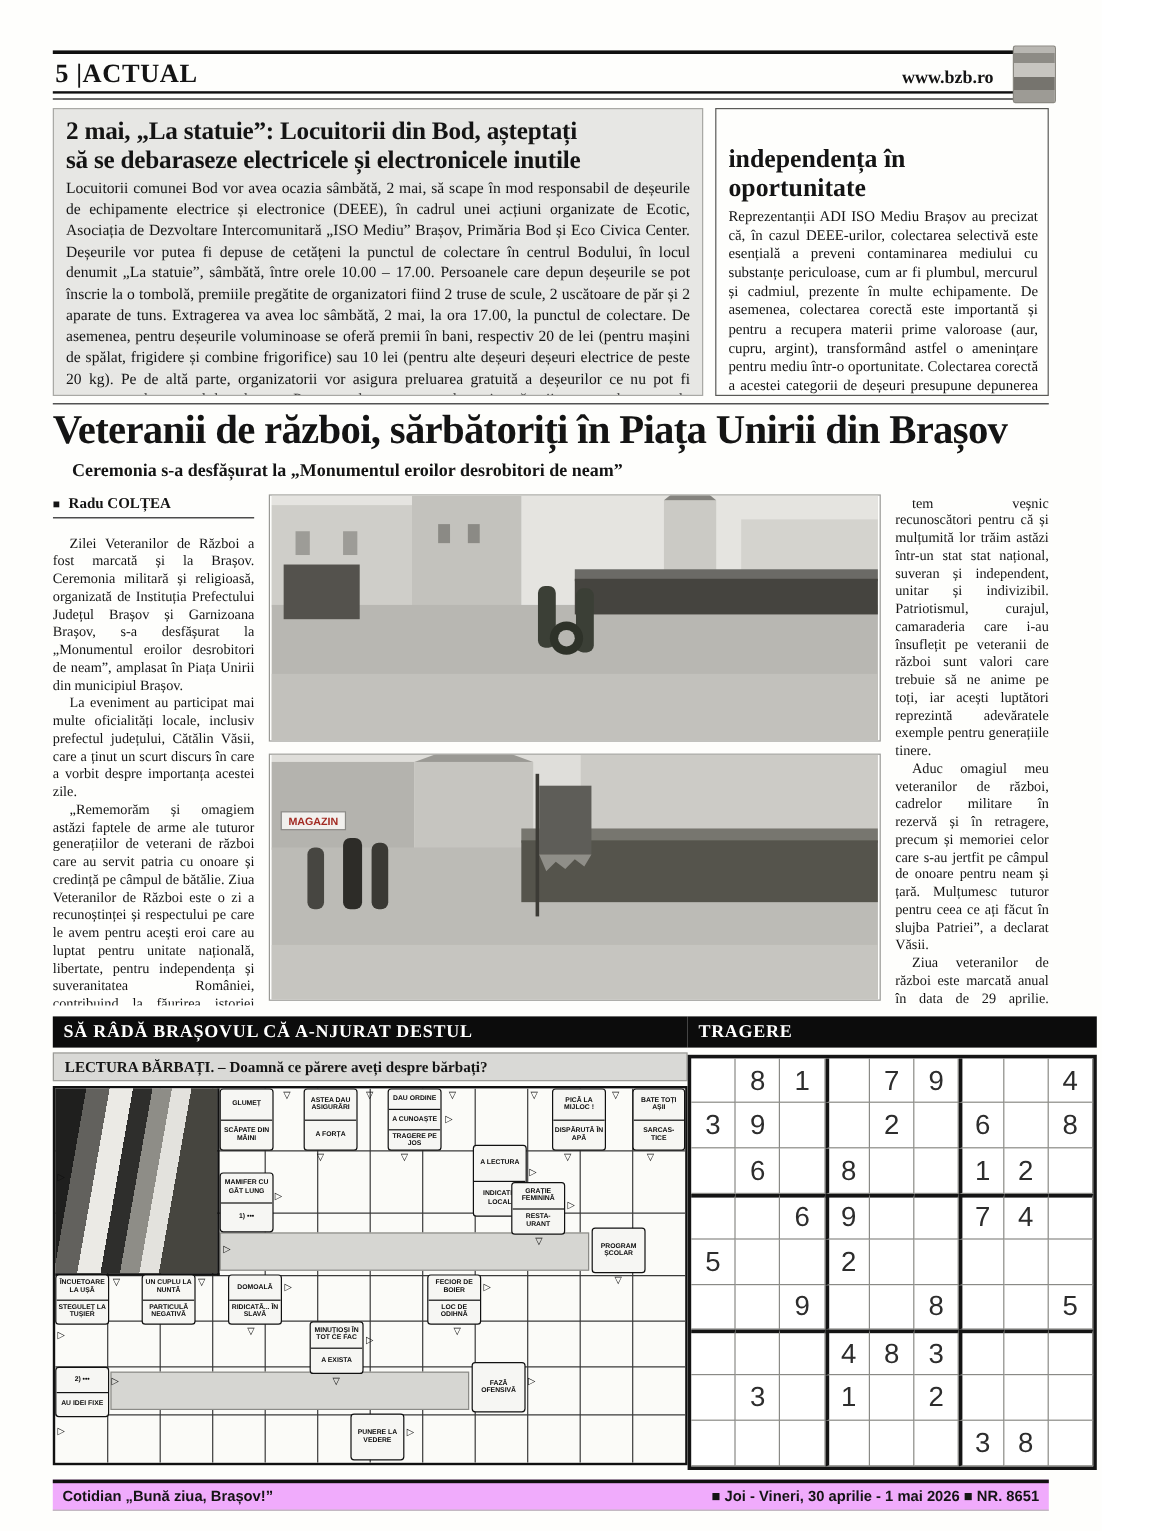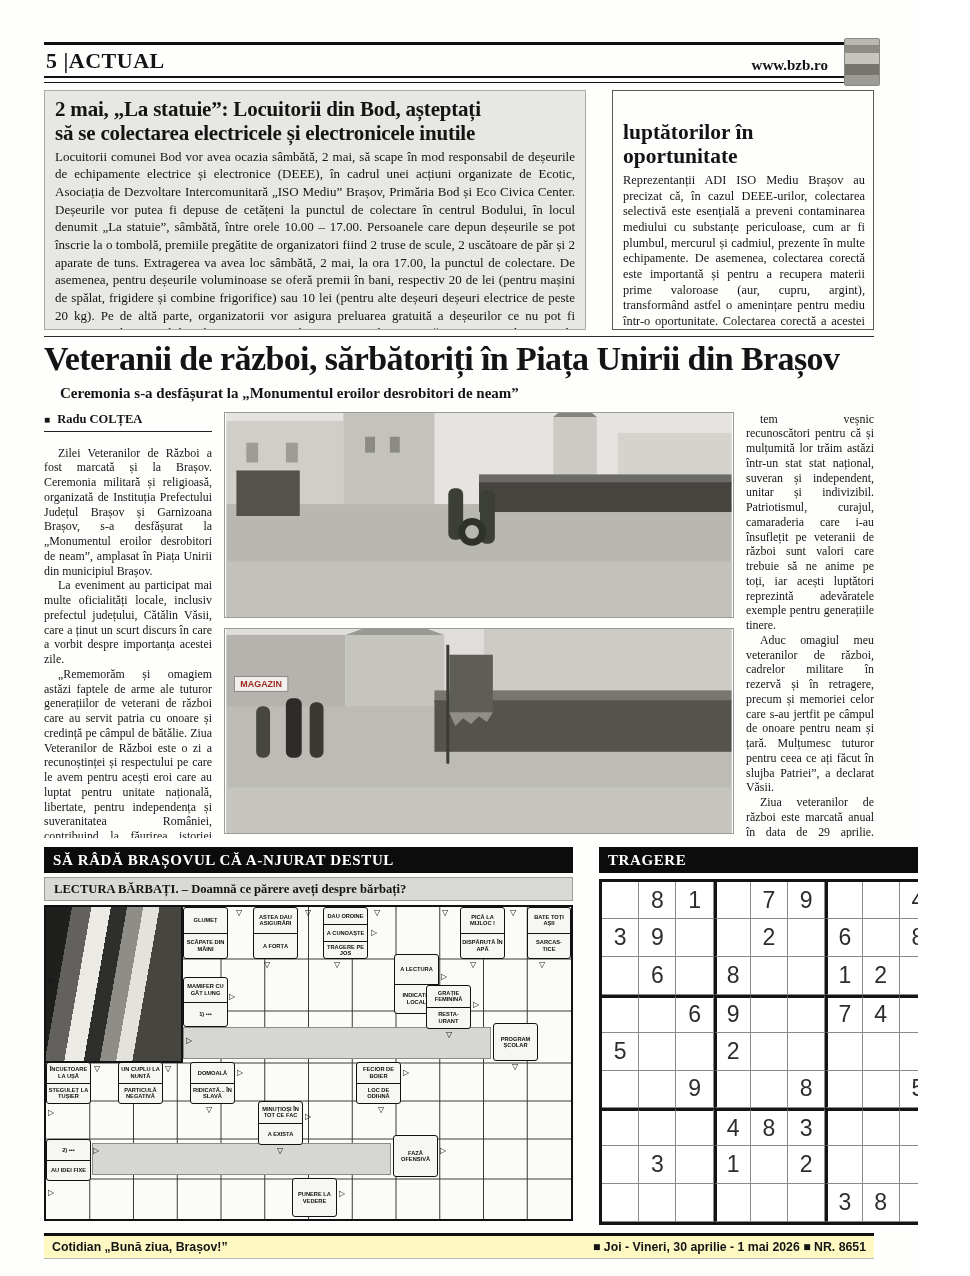--- a/index.html
+++ b/index.html
@@ -11,21 +11,21 @@
   .masthead{border-top:3px solid #101010;display:flex;justify-content:space-between;
             align-items:flex-end;padding:3px 2px 2px;}
   .page-label{font-size:22px;font-weight:bold;letter-spacing:.5px;}
   .site-url{font-size:15px;font-weight:bold;margin-right:44px;}
   .double-rule{height:4px;border-top:2px solid #101010;border-bottom:1px solid #101010;}
   .logo{position:absolute;right:-6px;top:38px;width:34px;height:46px;z-index:5;
         background:linear-gradient(180deg,#b9b7b2 0 12%,#8d8b85 12% 30%,#c7c5c0 30% 55%,#76746e 55% 78%,#9d9b95 78% 100%);
         border:1px solid #8a8881;border-radius:2px;}
 
   
-  .top-articles{display:flex;gap:26px;margin-top:7px;height:240px;}
+  .top-articles{display:flex;gap:10px;margin-top:7px;height:240px;}
   .box-bod{width:520px;background:#e7e7e4;border:1px solid #a9a9a5;padding:4px 10px 4px 10px;overflow:hidden;}
   .box-bod h2{margin:2px 0 2px;font-size:21px;line-height:1.16;letter-spacing:-.2px;}
   .box-bod p{margin:2px 0 0;font-size:13px;line-height:1.36;text-align:justify;}
   .box-mediu{flex:1;border:1px solid #5a5a57;padding:2px 8px 2px 10px;overflow:hidden;}
   .box-mediu h2{margin:2px 0 4px;font-size:21.5px;line-height:1.15;}
   .box-mediu p{margin:0;font-size:12.4px;line-height:1.26;text-align:justify;}
 
   .rule-thin{border-top:1px solid #2a2a2a;margin:6px 0 0;}
 
   
@@ -34,21 +34,21 @@
   .article-grid{display:grid;grid-template-columns:168px 510px 1fr;gap:12px;height:426px;}
   .colL,.colR{overflow:hidden;}
   .byline{font-size:12.5px;font-weight:bold;border-bottom:1.5px solid #222;
           padding-bottom:4px;margin-bottom:14px;}
   .byline .sq{font-size:10px;margin-right:4px;}
   .body-p{margin:0;font-size:11.9px;line-height:1.24;text-align:justify;text-indent:14px;}
   .photo{width:510px;height:206px;border:1px solid #9a9a96;box-sizing:border-box;display:block;}
   .photo + .photo{margin-top:10px;}
 
   
-  .bottom{display:flex;gap:26px;margin-top:9px;}
+  .bottom{display:flex;gap:0;margin-top:9px;}
   .bottom-left{width:529px;}
   .banner{background:#0c0c0c;color:#fff;font-weight:bold;font-size:15px;
           letter-spacing:.6px;padding:5px 9px 4px;}
   .despre{background:#d9d9d6;border:1px solid #9b9b97;font-weight:bold;font-size:12.6px;
           line-height:1.3;padding:3px 9px;margin-top:4px;}
   .cw-wrap{position:relative;width:525px;height:312px;border:2px solid #111;
            background:#fbfbf8;margin-top:4px;}
   .cw-lines{position:absolute;left:0;top:0;z-index:0;}
   .cw-lines line{stroke:#3a3a3a;stroke-width:1;}
   .cw-hl{position:absolute;background:#d6d6d2;border:1px solid #8b8b87;z-index:1;box-sizing:border-box;}
@@ -66,21 +66,21 @@
   .bottom-right{flex:1;}
   .sudoku-grid{display:grid;grid-template-columns:repeat(9,1fr);grid-auto-rows:1fr;
       width:341px;height:346px;box-sizing:border-box;border:3px solid #141414;background:#fff;
       font-family:"Liberation Sans",sans-serif;margin-top:6px;}
   .su-cell{border-right:1px solid #8a8a86;border-bottom:1px solid #8a8a86;display:flex;
       align-items:center;justify-content:center;font-size:23px;color:#2d2d2d;box-sizing:border-box;}
   .su-cell.bl{border-left:3px solid #141414;}
   .su-cell.bt{border-top:3px solid #141414;}
 
   
-  .footer{margin-top:8px;border-top:3px solid #101010;background:#fef9c3;display:flex;
+  .footer{margin-top:8px;border-top:3px solid #101010;background:#f0abfc;display:flex;
       justify-content:space-between;align-items:center;font-family:"Liberation Sans",sans-serif;
       font-weight:bold;font-size:12.3px;padding:4px 8px;border-bottom:1px solid #b9b9b5;}
 </style>
 </head>
 <body>
 
 <div class="page">
   <div class="inner">
 
     <div class="logo"></div>
@@ -88,28 +88,28 @@
     <div class="masthead">
       <span class="page-label">5 |ACTUAL</span>
       <span class="site-url">www.bzb.ro</span>
     </div>
     <div class="double-rule"></div>
 
     <div class="top-articles">
       <div class="box-bod">
         <h2>
           <span>2 mai, „La statuie”: Locuitorii din Bod, așteptați</span><br>
-          <span>să se colectarea electricele și electronicele inutile</span>
+          <span>să se debaraseze electricele și electronicele inutile</span>
         </h2>
         <p>Locuitorii comunei Bod vor avea ocazia sâmbătă, 2 mai, să scape în mod responsabil de deșeurile de echipamente electrice și electronice (DEEE), în cadrul unei acțiuni organizate de Ecotic, Asociația de Dezvoltare Intercomunitară „ISO Mediu” Brașov, Primăria Bod și Eco Civica Center.  Deșeurile vor putea fi depuse de cetățeni la punctul de colectare în centrul Bodului, în locul denumit „La statuie”, sâmbătă, între orele 10.00 – 17.00. Persoanele care depun deșeurile se pot înscrie la o tombolă, premiile pregătite de organizatori fiind 2 truse de scule, 2 uscătoare de păr și 2 aparate de tuns. Extragerea va avea loc sâmbătă, 2 mai, la ora 17.00, la punctul de colectare.  De asemenea, pentru deșeurile voluminoase se oferă premii în bani, respectiv 20 de lei (pentru mașini de spălat, frigidere și combine frigorifice) sau 10 lei (pentru alte deșeuri deșeuri electrice de peste 20 kg). Pe de altă parte, organizatorii vor asigura preluarea gratuită a deșeurilor ce nu pot fi transportate la punctul de colectare. Pentru preluarea acestor deșeuri, cetățenii por suna la numerele de telefon 0742400404, 0756200201 sau pot transmite un e-mail la adresa comenzi@ecocivicacenter.ro.</p>
       </div>
       <div class="box-mediu">
         <h2>
           <br>
-          <span>luptătorilor în oportunitate</span>
+          <span>independența în oportunitate</span>
         </h2>
         <p>Reprezentanții ADI ISO Mediu Brașov au precizat că, în cazul DEEE-urilor, colectarea selectivă este esențială a preveni contaminarea mediului cu substanțe periculoase, cum ar fi plumbul, mercurul și cadmiul, prezente în multe echipamente. De asemenea, colectarea corectă este importantă și pentru a recupera materii prime valoroase (aur, cupru, argint), transformând astfel o amenințare pentru mediu într-o oportunitate.  Colectarea corectă a acestei categorii de deșeuri presupune depunerea lor la centre de colectare specializate, la magazinele de electronice -majoritatea sunt obligate să accepte gratuit echipamentele vechi, pe baza principiului 1 la 1 (adică, la cumpărarea unui produs nou similar). De asemenea, aceste deșeuri sunt preluate prin campanii de colectare, cum este și cazul celei defășurate la Bod.  (R.C.)</p>
       </div>
     </div>
 
     <div class="rule-thin"></div>
 
     <h1 class="headline">Veteranii de război, sărbătoriți în Piața Unirii din Brașov</h1>
     <div class="subtitle">Ceremonia s-a desfășurat la „Monumentul eroilor desrobitori de neam”</div>
 

